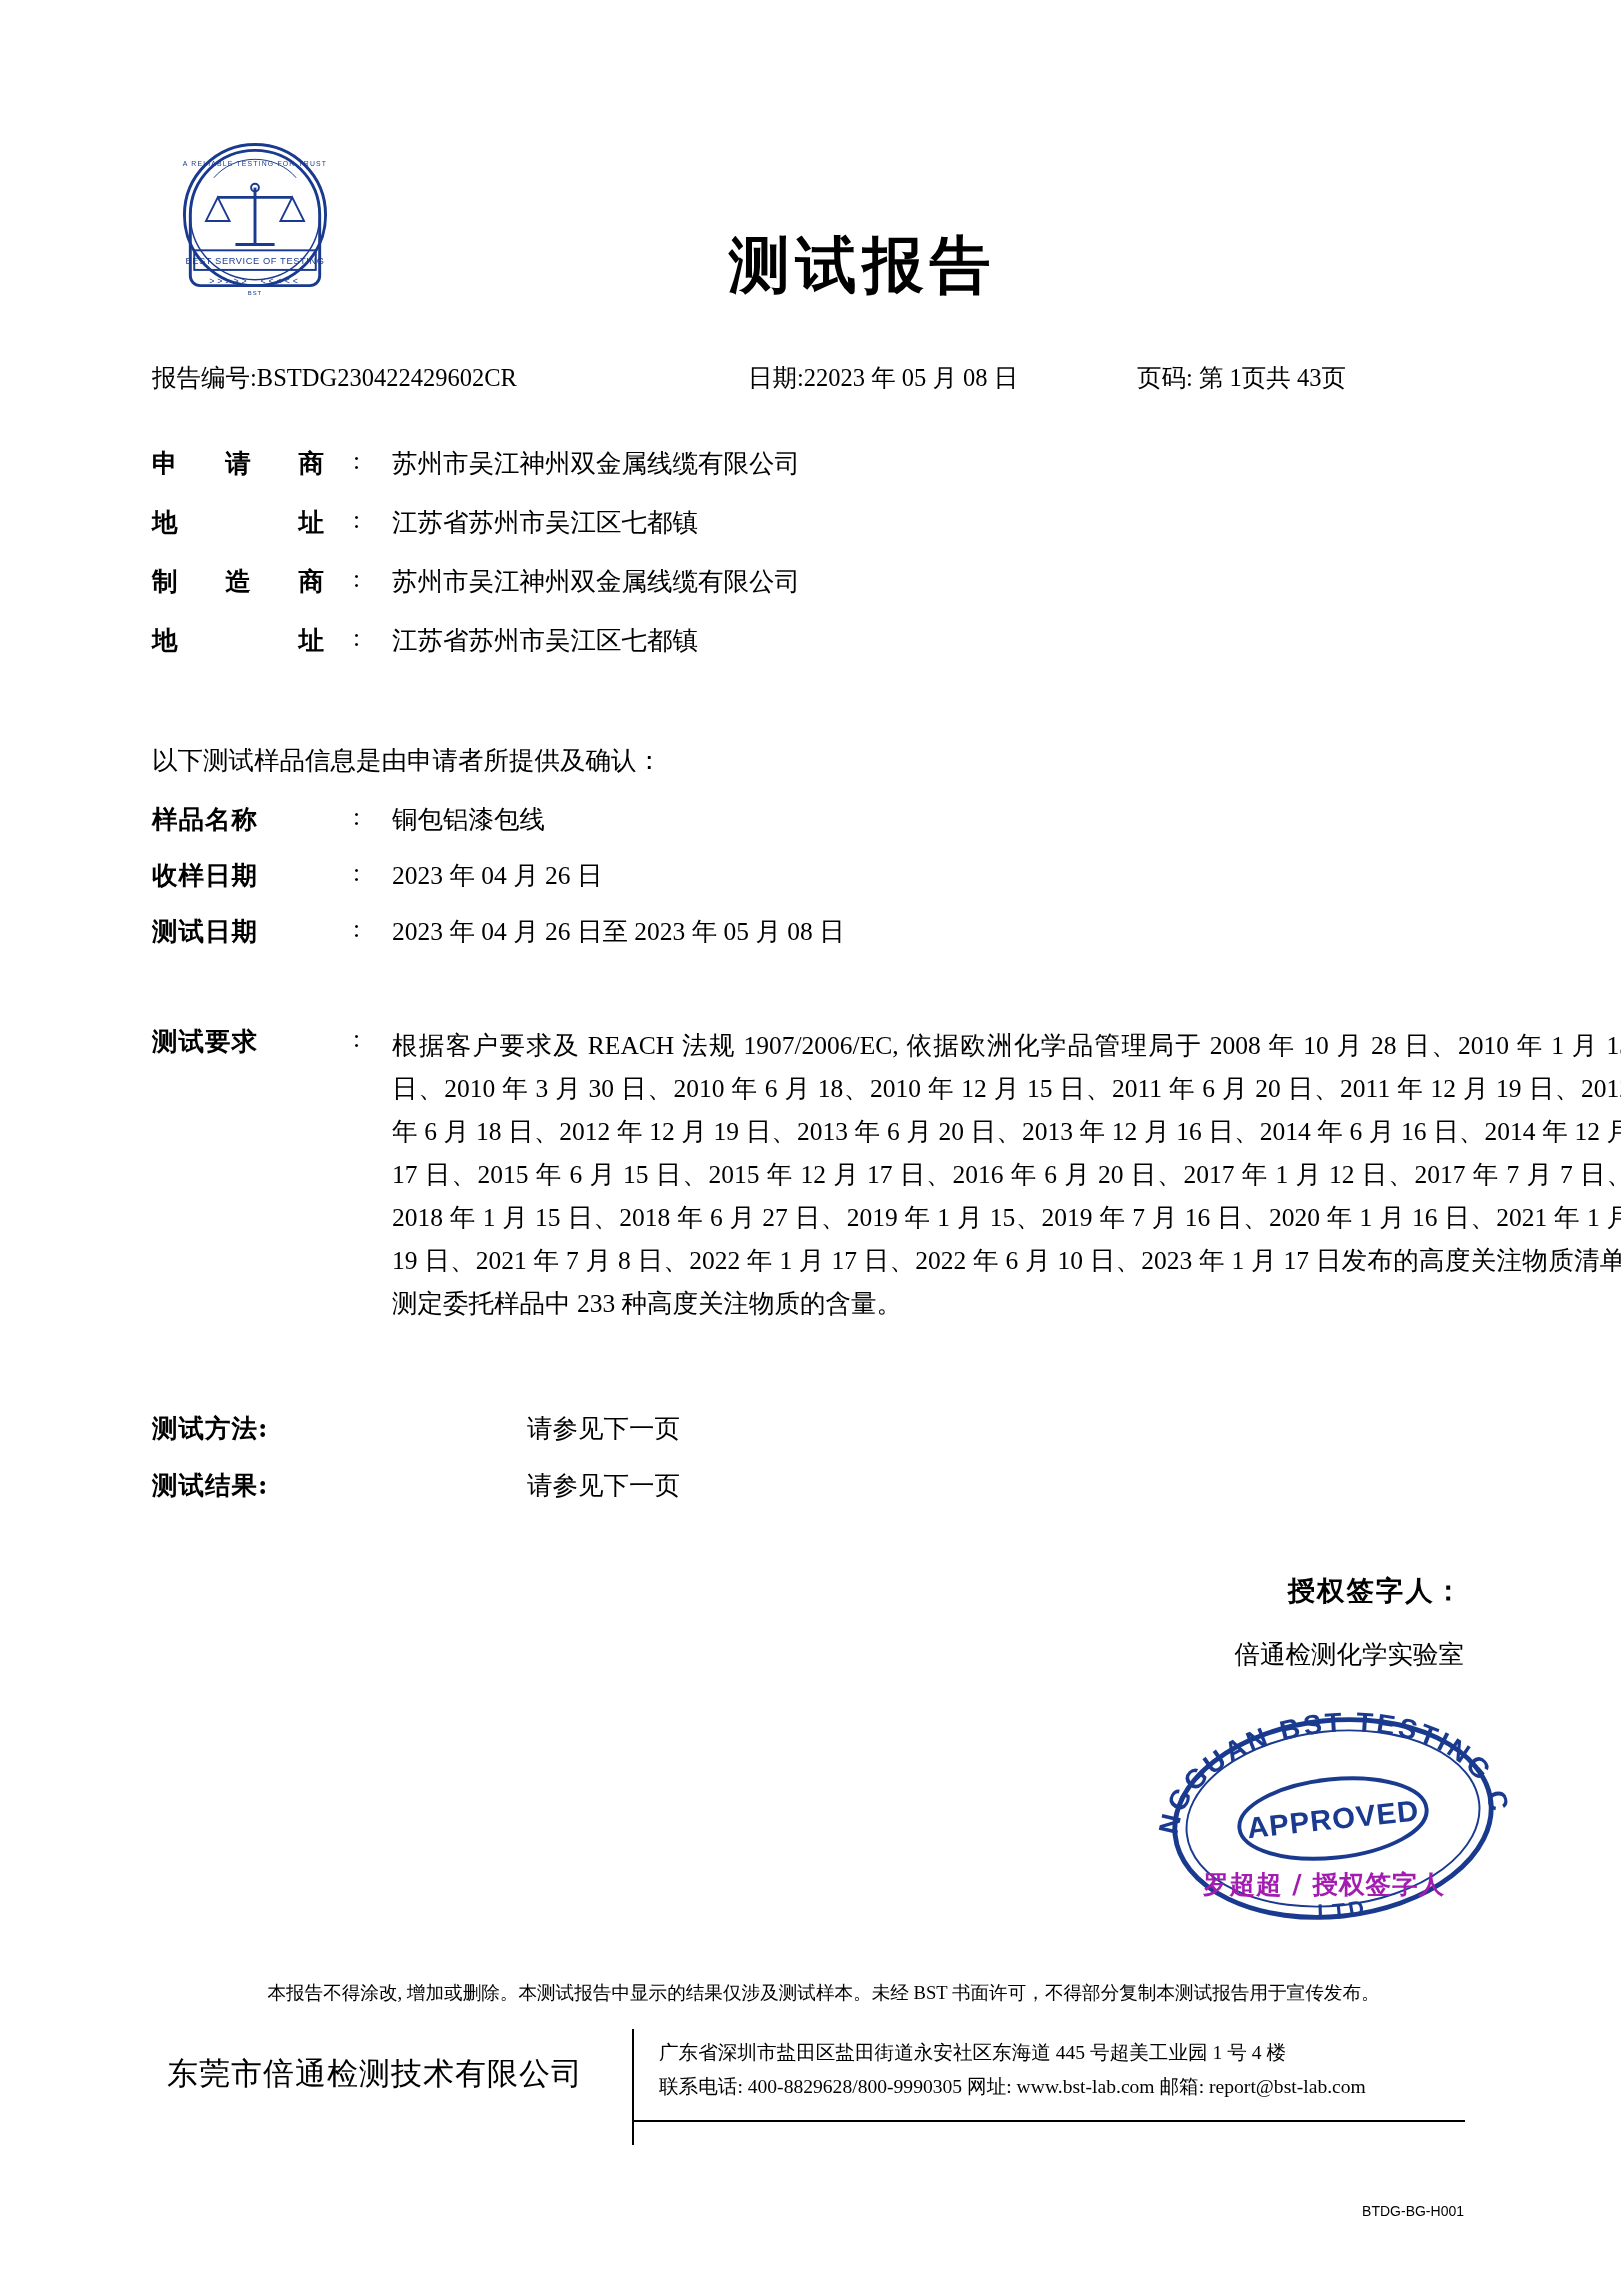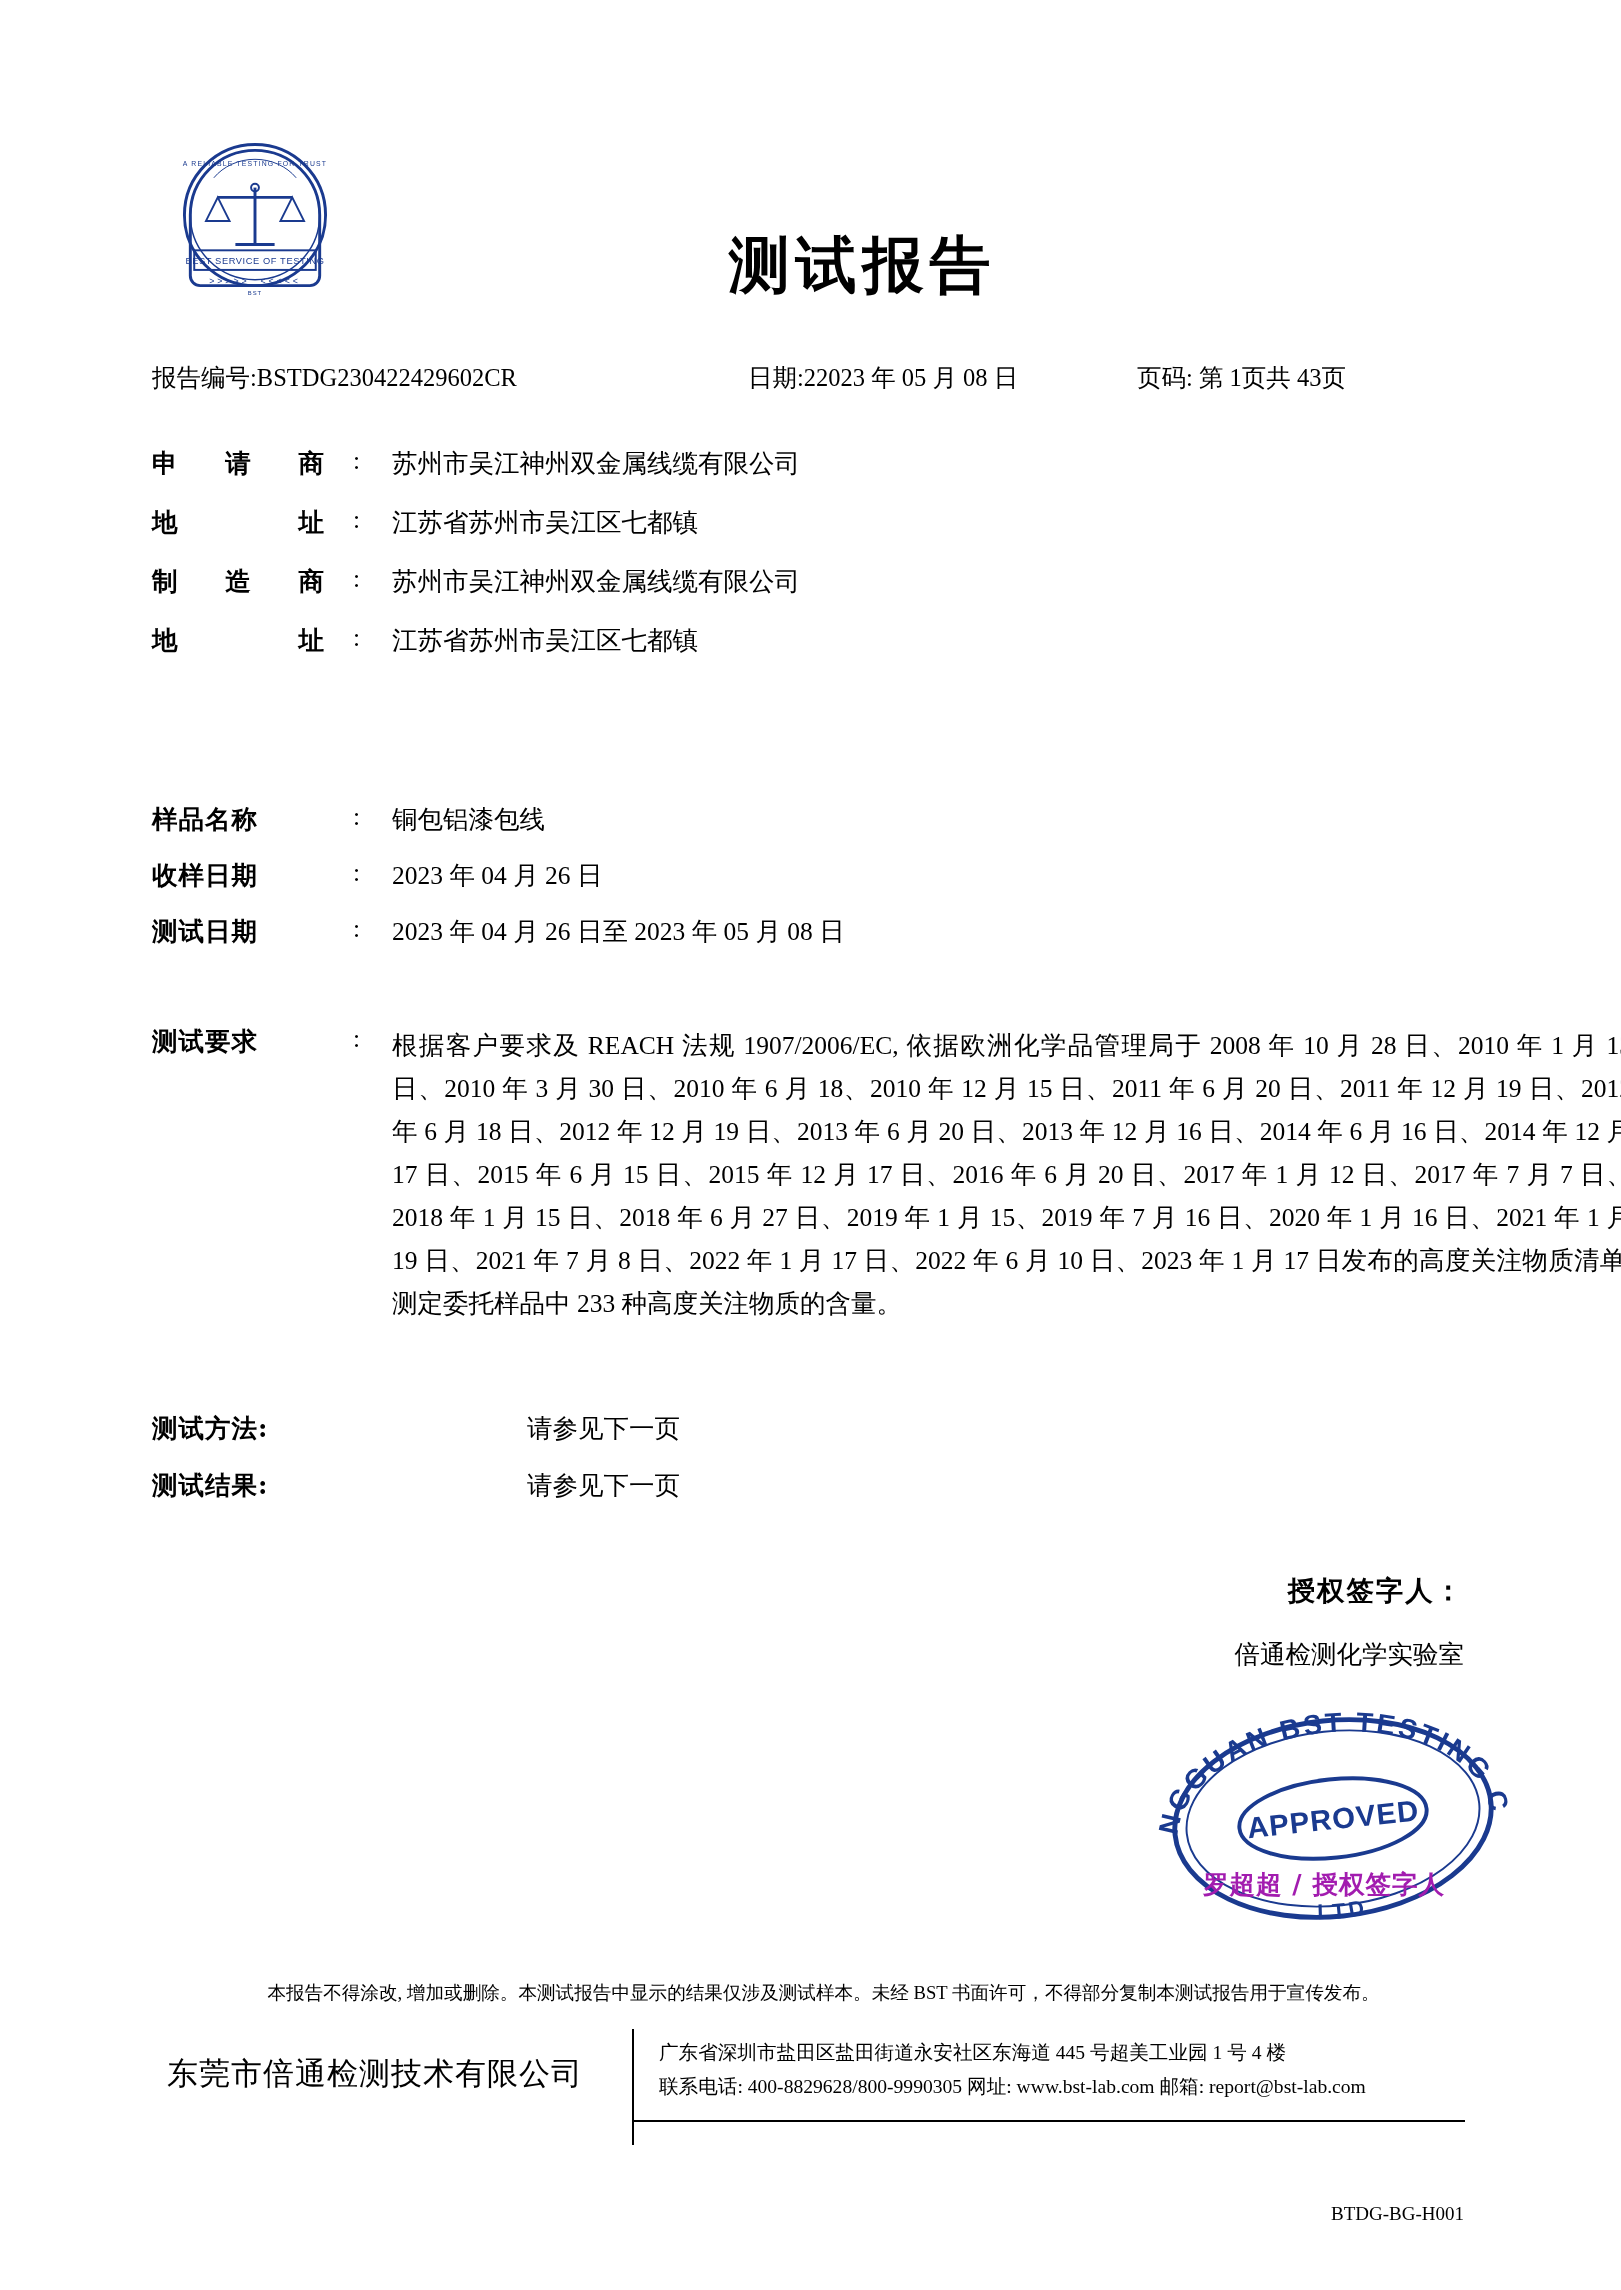--- a/index.html
+++ b/index.html
@@ -242,22 +242,22 @@
   .addr2 {
     position: absolute;
     left: 659px;
     top: 2073px;
     font-size: 19.6px;
   }
   .doccode {
     position: absolute;
     right: 157px;
     top: 2203px;
-    font-size: 19px;
-    font-family: Liberation Serif, serif;
+    font-size: 14px;
+    font-family: Liberation Sans, sans-serif;
   }
 </style>
 </head>
 <body>
 
 <div class="page">
 
   <div class="header">
 
     <div class="logo">
@@ -331,20 +331,21 @@
     <div class="info-line">
       <div class="label-sp">
         <span>地</span>
         <span>址</span>
       </div>
       <div class="colon">:</div>
       <div class="value">江苏省苏州市吴江区七都镇</div>
     </div>
   </div>
 
+  <div class="sample-note">以下测试样品信息是由申请者所提供及确认：</div>
 
   <div class="sample">
     <div class="info-line">
       <div class="label-b">样品名称</div>
       <div class="colon">:</div>
       <div class="value">铜包铝漆包线</div>
     </div>
     <div class="info-line">
       <div class="label-b">收样日期</div>
       <div class="colon">:</div>

